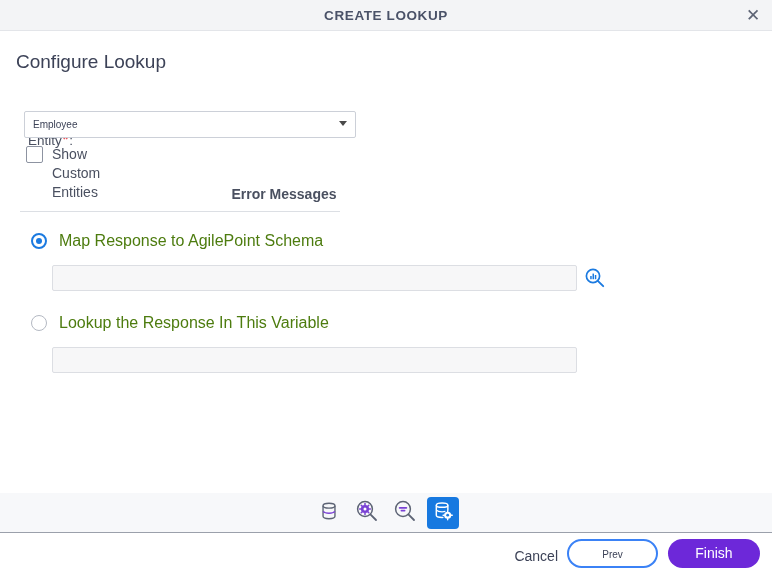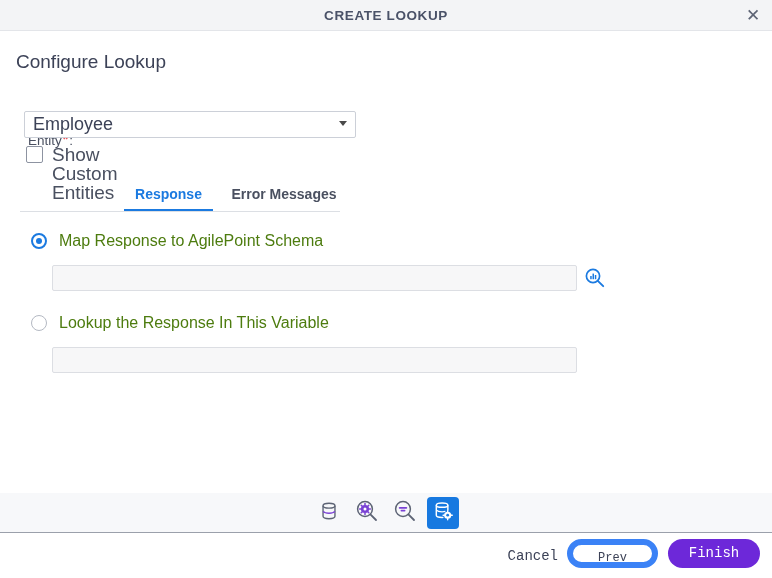--- a/index.html
+++ b/index.html
@@ -94,21 +94,21 @@
     border: 1px solid #ccd0d8;
     border-radius: 2px;
     background: #ffffff;
     box-sizing: border-box;
     cursor: pointer;
   }
   .select-value {
     position: absolute;
     top: 0; left: 8px;
     line-height: 25px;
-    font-size: 18px;
+    font-size: 10px;
     color: #3c4257;
   }
   .select-caret {
     position: absolute;
     right: 8px;
     top: 9px;
     width: 0; height: 0;
     border-left: 4.5px solid transparent;
     border-right: 4.5px solid transparent;
     border-top: 5.5px solid #4a4a4a;
@@ -129,21 +129,21 @@
     border-radius: 2px;
     background: #fff;
     box-sizing: border-box;
     cursor: pointer;
   }
   .checkbox-label {
     position: absolute;
     left: 26px;
     top: 0;
     line-height: 19px;
-    font-size: 19px;
+    font-size: 14px;
     color: #4a5060;
   }
 
   
   .tabs {
     position: absolute;
     top: 149px;
     left: 20px;
     width: 320px;
     height: 32px;
@@ -268,43 +268,42 @@
   }
   .tool-btn.active { background: #1779e0; }
 
   
   .footer {
     position: absolute;
     top: 534px; left: 0;
     width: 764px;
     height: 44px;
     background: #ffffff;
-    font-family: Liberation Mono, monospace;
   }
   .btn-cancel {
     position: absolute;
     top: 10px;
     right: 206px;
     font-size: 14px;
     color: #3c4257;
     cursor: pointer;
     line-height: 24px;
   }
   .btn-prev {
     position: absolute;
     top: 5px;
     right: 106px;
     width: 91px;
     height: 29px;
     line-height: 27px;
     text-align: center;
-    border: 6px solid #3b82f6;
+    border: 2px solid #3b82f6;
     border-radius: 15px;
     background: #ffffff;
-    font-size: 12px;
+    font-size: 10px;
     color: #3c4257;
     box-sizing: border-box;
     cursor: pointer;
   }
   .btn-finish {
     position: absolute;
     top: 5px;
     right: 4px;
     width: 92px;
     height: 29px;
@@ -337,24 +336,20 @@
     <span class="select-value">Employee</span>
     <span class="select-caret"></span>
   </div>
 
   <div class="checkbox-row">
     <span class="checkbox-box"></span>
     <span class="checkbox-label">Show Custom Entities</span>
   </div>
 
   <div class="tabs">
-    <div class="tab active" style="left:104px; width:89px;">
-      <span>Response</span>
-      <span class="tab-underline"></span>
-    </div>
     <div class="tab" style="left:199px; width:130px;">
       <span>Error Messages</span>
       
     </div>
   </div>
   <div class="tabs-baseline"></div>
 
   <div class="radio-row" style="top:201px; left:31px;">
     <span class="radio-outer checked"></span>
     <span class="radio-label">Map Response to AgilePoint Schema</span>

